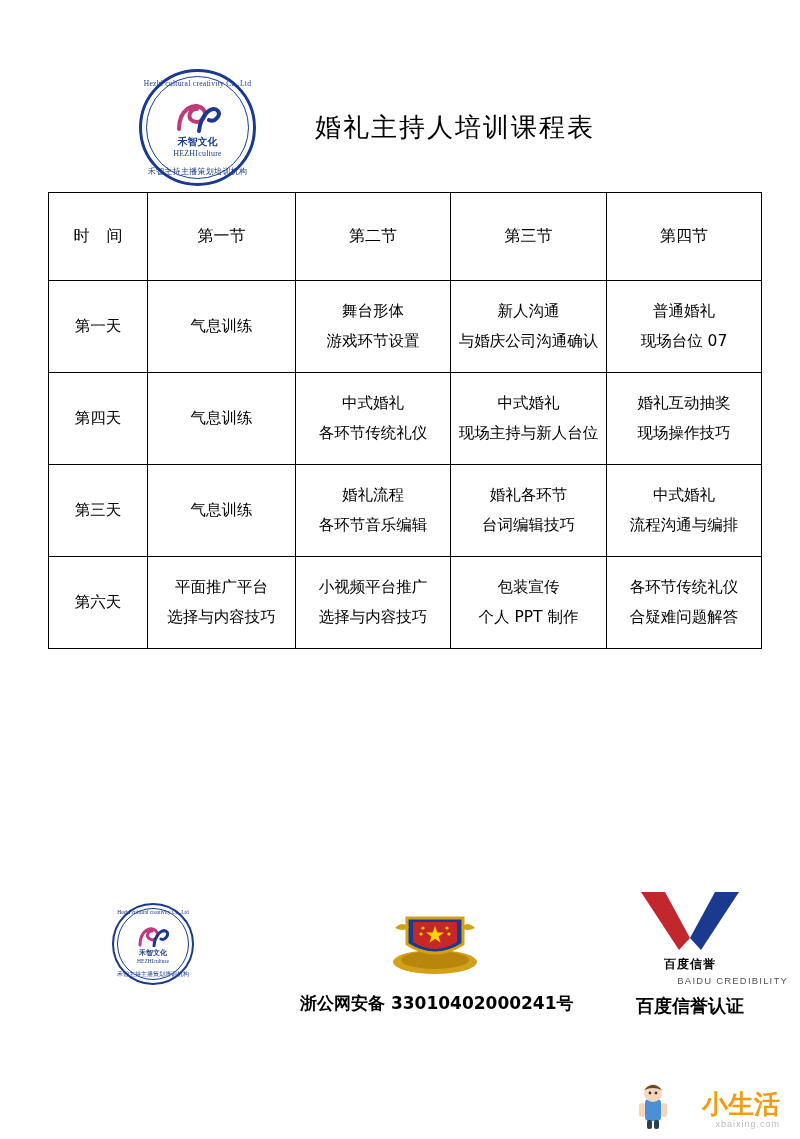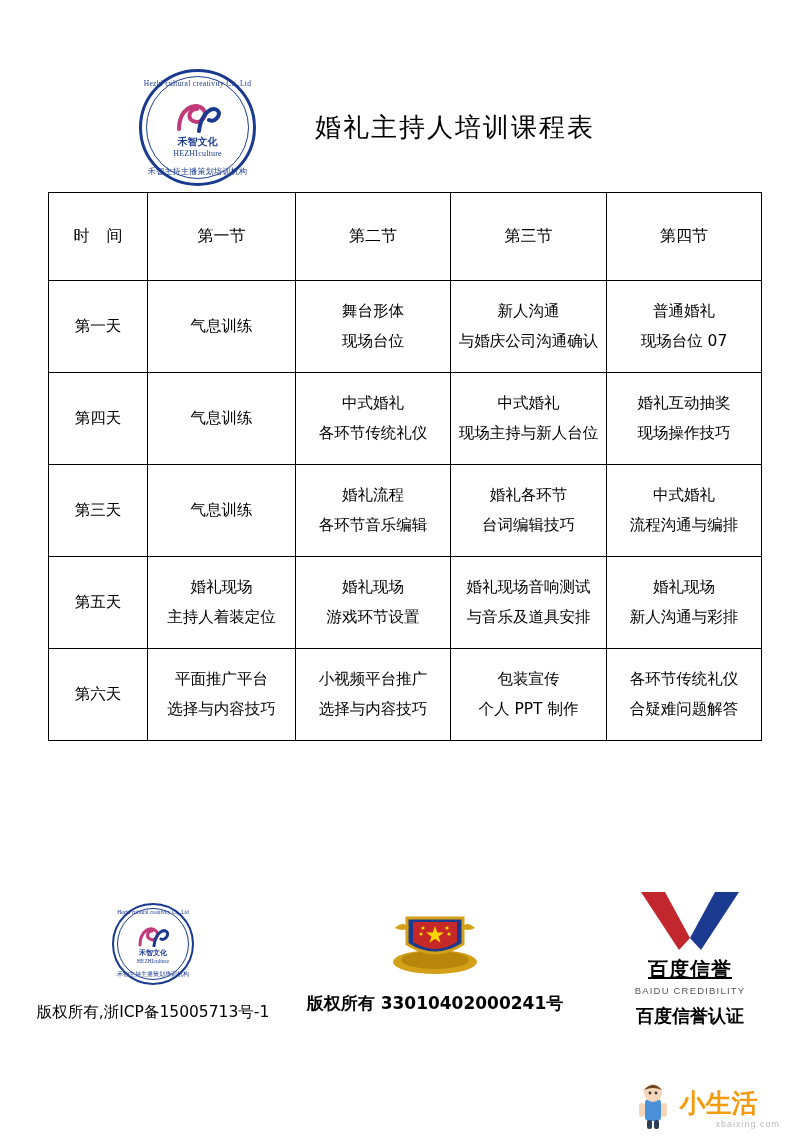--- a/index.html
+++ b/index.html
@@ -200,32 +200,32 @@
     font-weight: bold;
     font-family: "DejaVu Sans", "Liberation Sans", sans-serif;
     white-space: nowrap;
   }
 
   
   .badge-right { left: 592px; top: 8px; width: 196px; }
   .baidu-v { width: 110px; height: 62px; margin: 0 auto; }
   .baidu-cn {
     margin-top: 6px;
-    font-size: 20px;
+    font-size: 12px;
     font-weight: bold;
     letter-spacing: 1px;
     font-family: "DejaVu Sans", "Liberation Sans", sans-serif;
-    text-decoration: underline;
   }
   .baidu-en {
     font-size: 9.5px;
     color: #555;
     letter-spacing: 1.2px;
     margin-top: 2px;
     font-family: "Liberation Sans", sans-serif;
+    text-align: right;
   }
   .baidu-sub {
     margin-top: 8px;
     font-size: 18px;
     font-weight: bold;
     font-family: Liberation Serif, serif;
   }
 
   
   .watermark {
@@ -235,21 +235,22 @@
     display: flex;
     align-items: flex-end;
     gap: 6px;
   }
   .wm-figure { width: 40px; height: 48px; position: relative; }
   .wm-text { line-height: 1; }
   .wm-cn {
     font-size: 26px;
     font-weight: bold;
     color: #f39c12;
-    font-family: Liberation Serif, serif;
+    font-family: Liberation Sans, sans-serif;
+    text-align: right;
   }
   .wm-en {
     font-size: 9px;
     color: #bbb;
     letter-spacing: 1px;
     text-align: center;
     margin-top: 3px;
     font-family: "Liberation Sans", sans-serif;
     margin-left: 36px;
   }
@@ -286,21 +287,21 @@
         <td class="col-4">第四节</td>
       </tr>
 
       <tr class="body">
         <td class="col-day">第一天</td>
         <td class="col-1 cell-lines">
           <div>气息训练</div>
         </td>
         <td class="col-2 cell-lines">
           <div>舞台形体</div>
-            <div>现场台位</div>
+            <div>游戏环节设置</div>
         </td>
         <td class="col-3 cell-lines">
           <div>新人沟通</div>
             <div>与婚庆公司沟通确认</div>
         </td>
         <td class="col-4 cell-lines">
           <div>普通婚礼</div>
             <div>现场台位 07</div>
         </td>
       </tr>
@@ -337,39 +338,20 @@
         <td class="col-3 cell-lines">
           <div>婚礼各环节</div>
             <div>台词编辑技巧</div>
         </td>
         <td class="col-4 cell-lines">
           <div>中式婚礼</div>
             <div>流程沟通与编排</div>
         </td>
       </tr>
 
-      <tr class="body">
-        <td class="col-day">第五天</td>
-        <td class="col-1 cell-lines">
-          <div>婚礼现场</div>
-            <div>主持人着装定位</div>
-        </td>
-        <td class="col-2 cell-lines">
-          <div>婚礼现场</div>
-            <div>游戏环节设置</div>
-        </td>
-        <td class="col-3 cell-lines">
-          <div>婚礼现场音响测试</div>
-            <div>与音乐及道具安排</div>
-        </td>
-        <td class="col-4 cell-lines">
-          <div>婚礼现场</div>
-            <div>新人沟通与彩排</div>
-        </td>
-      </tr>
 
       <tr class="body">
         <td class="col-day">第六天</td>
         <td class="col-1 cell-lines">
           <div>平面推广平台</div>
             <div>选择与内容技巧</div>
         </td>
         <td class="col-2 cell-lines">
           <div>小视频平台推广</div>
             <div>选择与内容技巧</div>
@@ -397,40 +379,39 @@
       <div class="s-swirl">
         <svg viewBox="0 0 32 23" width="32" height="23">
           <path d="M3 21 C3 7, 14 1, 19 7 C23 11, 18 18, 13 15 C9 13, 10 7, 15 7" fill="none" stroke="#c0397a" stroke-width="3" stroke-linecap="round"></path>
           <path d="M17 22 C18 10, 26 4, 30 8 C32 11, 28 17, 24 15" fill="none" stroke="#1a3a8f" stroke-width="3" stroke-linecap="round"></path>
         </svg>
       </div>
       <div class="s-cn">禾智文化</div>
       <div class="s-en">HEZHIculture</div>
       <div class="s-bot">禾智主持主播策划培训机构</div>
     </div>
-    <div class="icp-text">版权所有,浙ICP备15005713号-1</div>
   </div>
 
   <div class="badge badge-mid">
     <div class="gov-emblem">
       <svg viewBox="0 0 96 78" width="96" height="78">
         <ellipse cx="48" cy="64" rx="42" ry="12" fill="#d4a017"></ellipse>
         <ellipse cx="48" cy="62" rx="34" ry="9" fill="#b8860b"></ellipse>
         <path d="M20 20 L76 20 L76 46 Q48 64 20 46 Z" fill="#1a3a8f" stroke="#d4a017" stroke-width="3"></path>
         <path d="M26 24 L70 24 L70 44 Q48 58 26 44 Z" fill="#c62828"></path>
         <polygon points="48,28 50.2,34.4 57,34.4 51.5,38.4 53.6,44.8 48,40.8 42.4,44.8 44.5,38.4 39,34.4 45.8,34.4" fill="#ffd700"></polygon>
         <circle cx="36" cy="30" r="1.6" fill="#ffd700"></circle>
         <circle cx="34" cy="36" r="1.6" fill="#ffd700"></circle>
         <circle cx="60" cy="30" r="1.6" fill="#ffd700"></circle>
         <circle cx="62" cy="36" r="1.6" fill="#ffd700"></circle>
         <path d="M8 30 Q16 22 22 30 Q16 34 8 30 Z" fill="#d4a017"></path>
         <path d="M88 30 Q80 22 74 30 Q80 34 88 30 Z" fill="#d4a017"></path>
       </svg>
     </div>
-    <div class="gov-text">版权所有 33010402000241号</div>
+    <div class="gov-text">浙公网安备 33010402000241号</div>
   </div>
 
   <div class="badge badge-right">
     <div class="baidu-v">
       <svg viewBox="0 0 110 62" width="110" height="62">
         <polygon points="6,4 30,4 55,50 44,62" fill="#c1272d"></polygon>
         <polygon points="104,4 80,4 55,50 66,62" fill="#1a3a8f"></polygon>
         <polygon points="36,4 55,4 55,22 45,22" fill="#1a3a8f" opacity="0"></polygon>
       </svg>
     </div>

